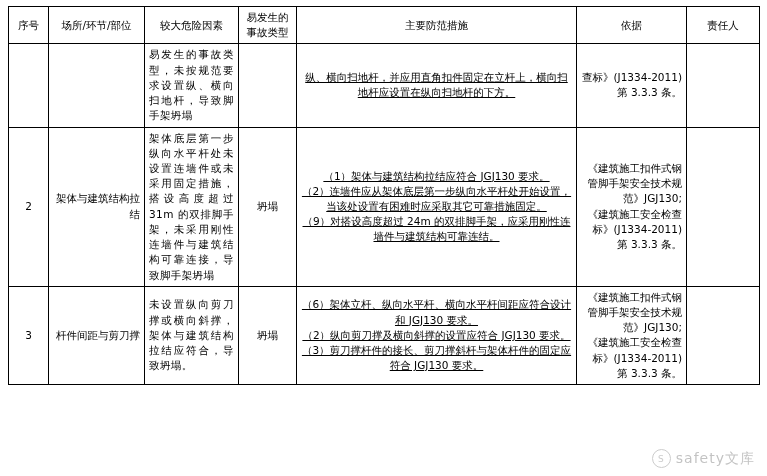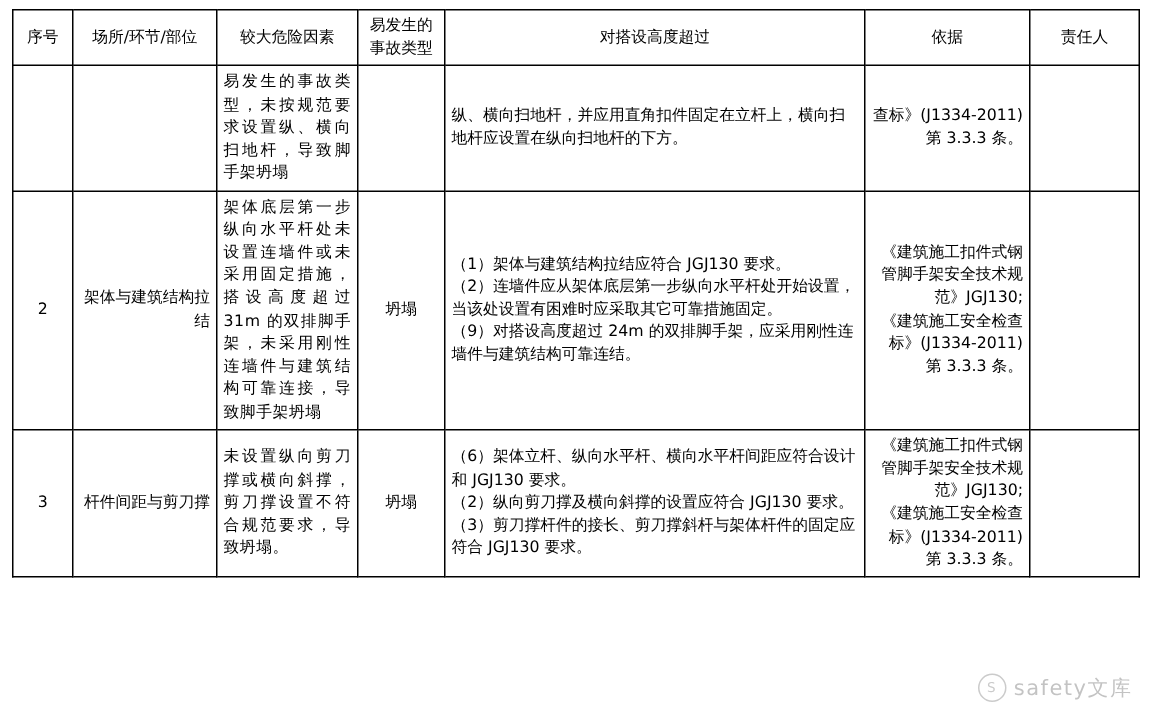--- a/index.html
+++ b/index.html
@@ -56,21 +56,22 @@
   }
   td.place {
     text-align: right;
   }
   td.risk {
     text-align: justify;
     text-align-last: left;
     letter-spacing: 0.4px;
   }
   td.meas {
-    text-align: left;
+    text-align: center;
+    text-decoration: underline;
   }
   td.basis {
     text-align: right;
   }
   td.resp {
     text-align: center;
   }
   .line { display: block; }
   .meas p, .basis p, .risk p {
     margin: 0;
@@ -116,21 +117,21 @@
       <col class="c-meas">
       <col class="c-basis">
       <col class="c-resp">
     </colgroup>
     <thead>
       <tr>
         <th>序号</th>
         <th>场所/环节/部位</th>
         <th>较大危险因素</th>
         <th>易发生的事故类型</th>
-        <th>对搭设高度超过</th>
+        <th>主要防范措施</th>
         <th>依据</th>
         <th>责任人</th>
       </tr>
     </thead>
     <tbody>
 
       <tr>
         <td class="no"></td>
         <td class="place"></td>
         <td class="risk">易发生的事故类型，未按规范要求设置纵、横向扫地杆，导致脚手架坍塌</td>
@@ -159,21 +160,21 @@
           <p class="line">《建筑施工扣件式钢管脚手架安全技术规范》JGJ130;</p>
           <p class="line">《建筑施工安全检查标》(J1334-2011)</p>
           <p class="line">第 3.3.3 条。</p>
         </td>
         <td class="resp"></td>
       </tr>
 
       <tr>
         <td class="no">3</td>
         <td class="place">杆件间距与剪刀撑</td>
-        <td class="risk">未设置纵向剪刀撑或横向斜撑，剪刀撑设置不符合规范要求，导致坍塌。</td>
+        <td class="risk">未设置纵向剪刀撑或横向斜撑，架体与建筑结构拉结应符合，导致坍塌。</td>
         <td class="acc">坍塌</td>
         <td class="meas">
           <p class="line">（6）架体立杆、纵向水平杆、横向水平杆间距应符合设计和 JGJ130 要求。</p>
           <p class="line">（2）纵向剪刀撑及横向斜撑的设置应符合 JGJ130 要求。</p>
           <p class="line">（3）剪刀撑杆件的接长、剪刀撑斜杆与架体杆件的固定应符合 JGJ130 要求。</p>
         </td>
         <td class="basis">
           <p class="line">《建筑施工扣件式钢管脚手架安全技术规范》JGJ130;</p>
           <p class="line">《建筑施工安全检查标》(J1334-2011)</p>
           <p class="line">第 3.3.3 条。</p>

